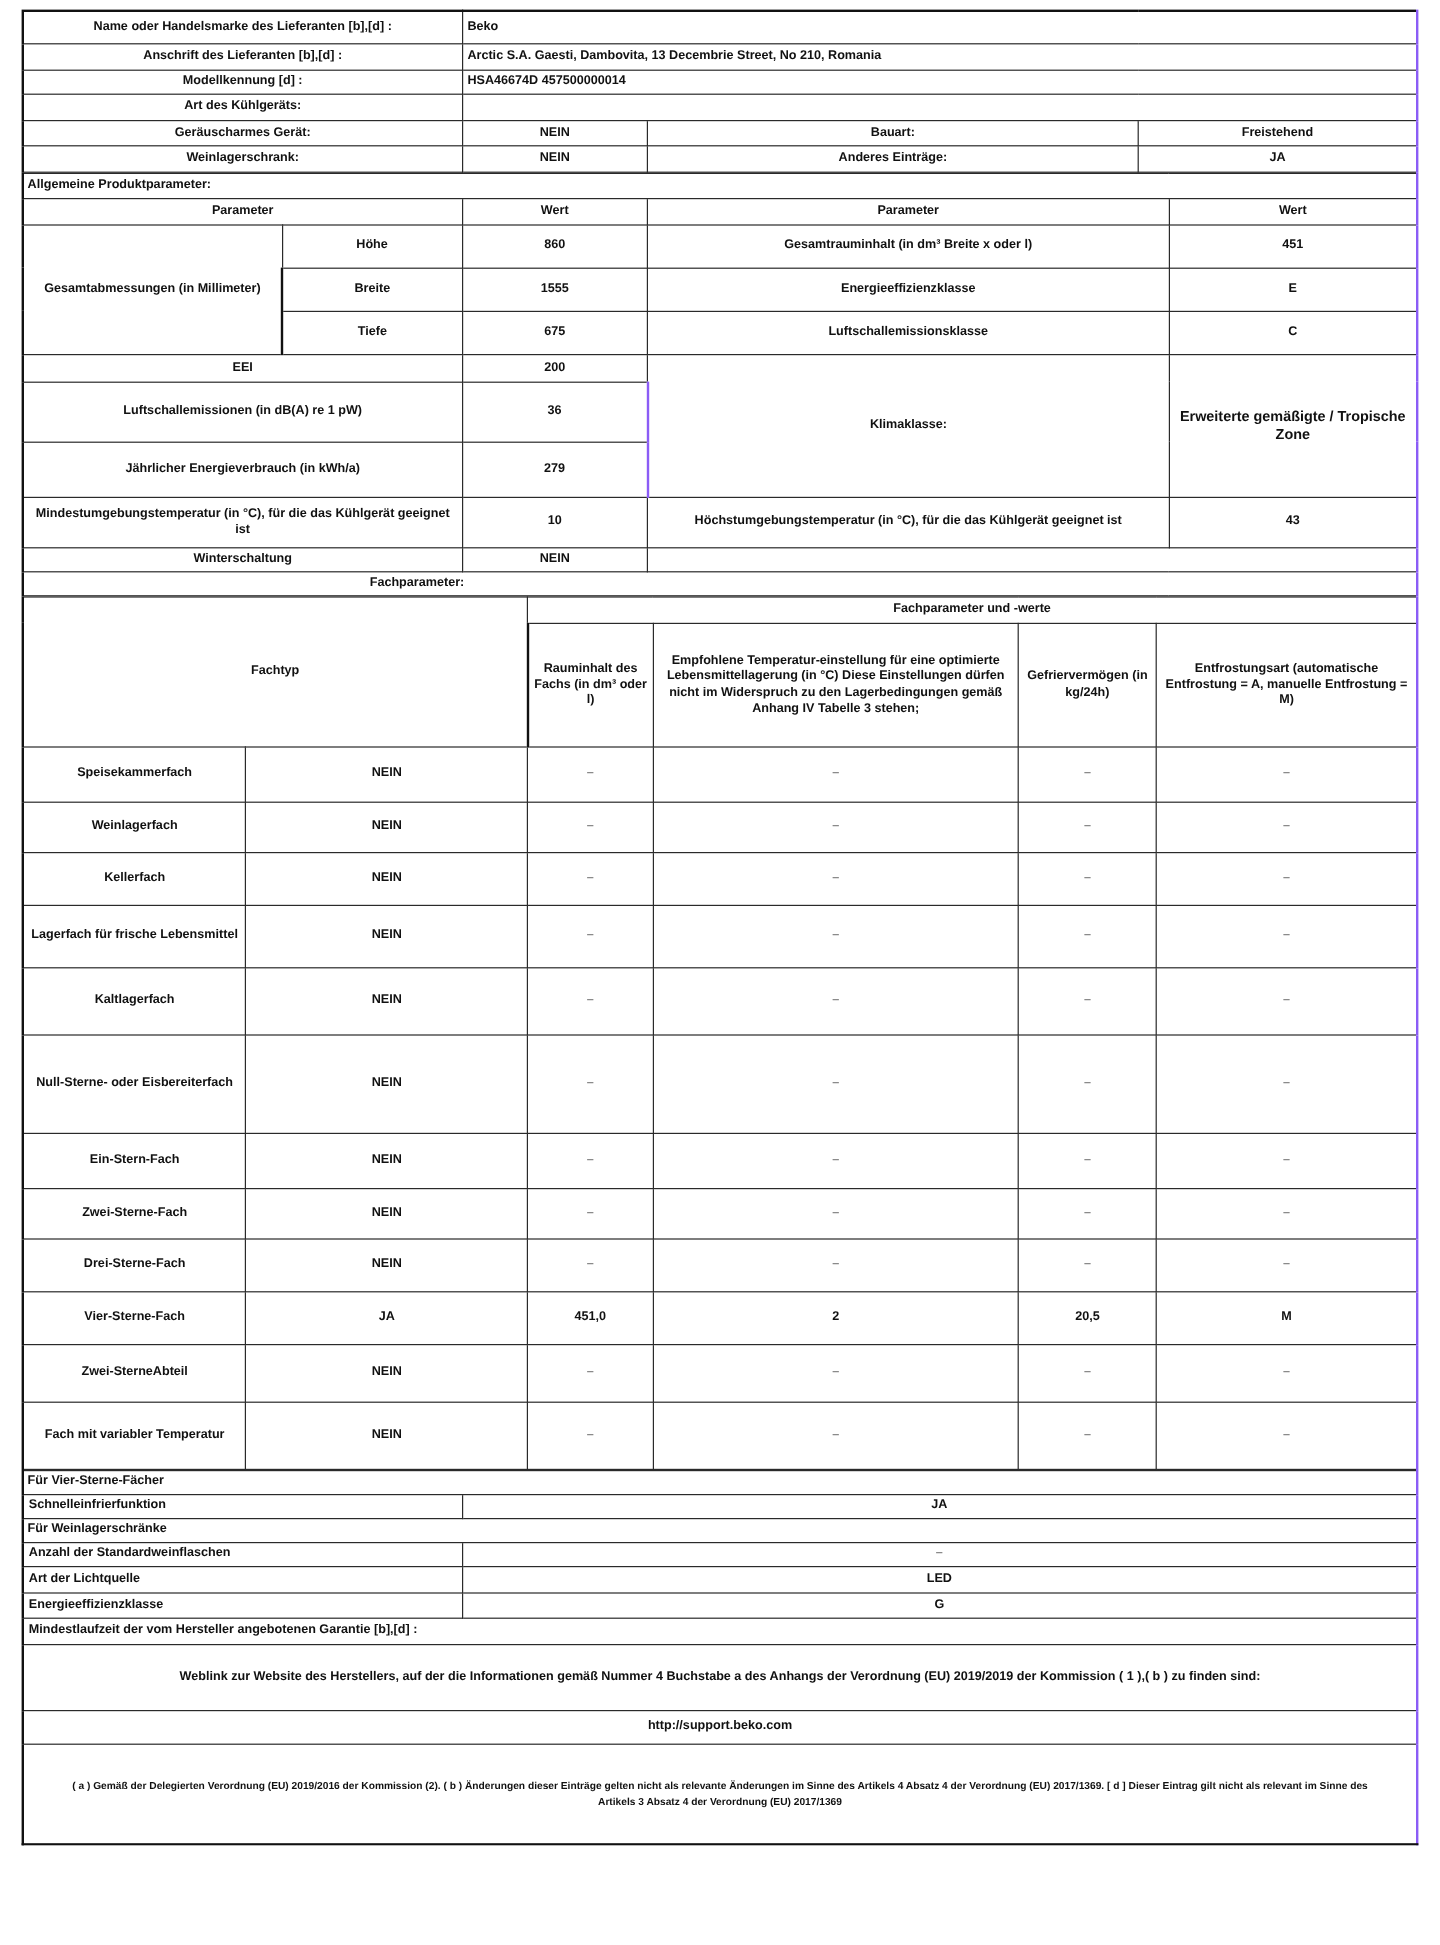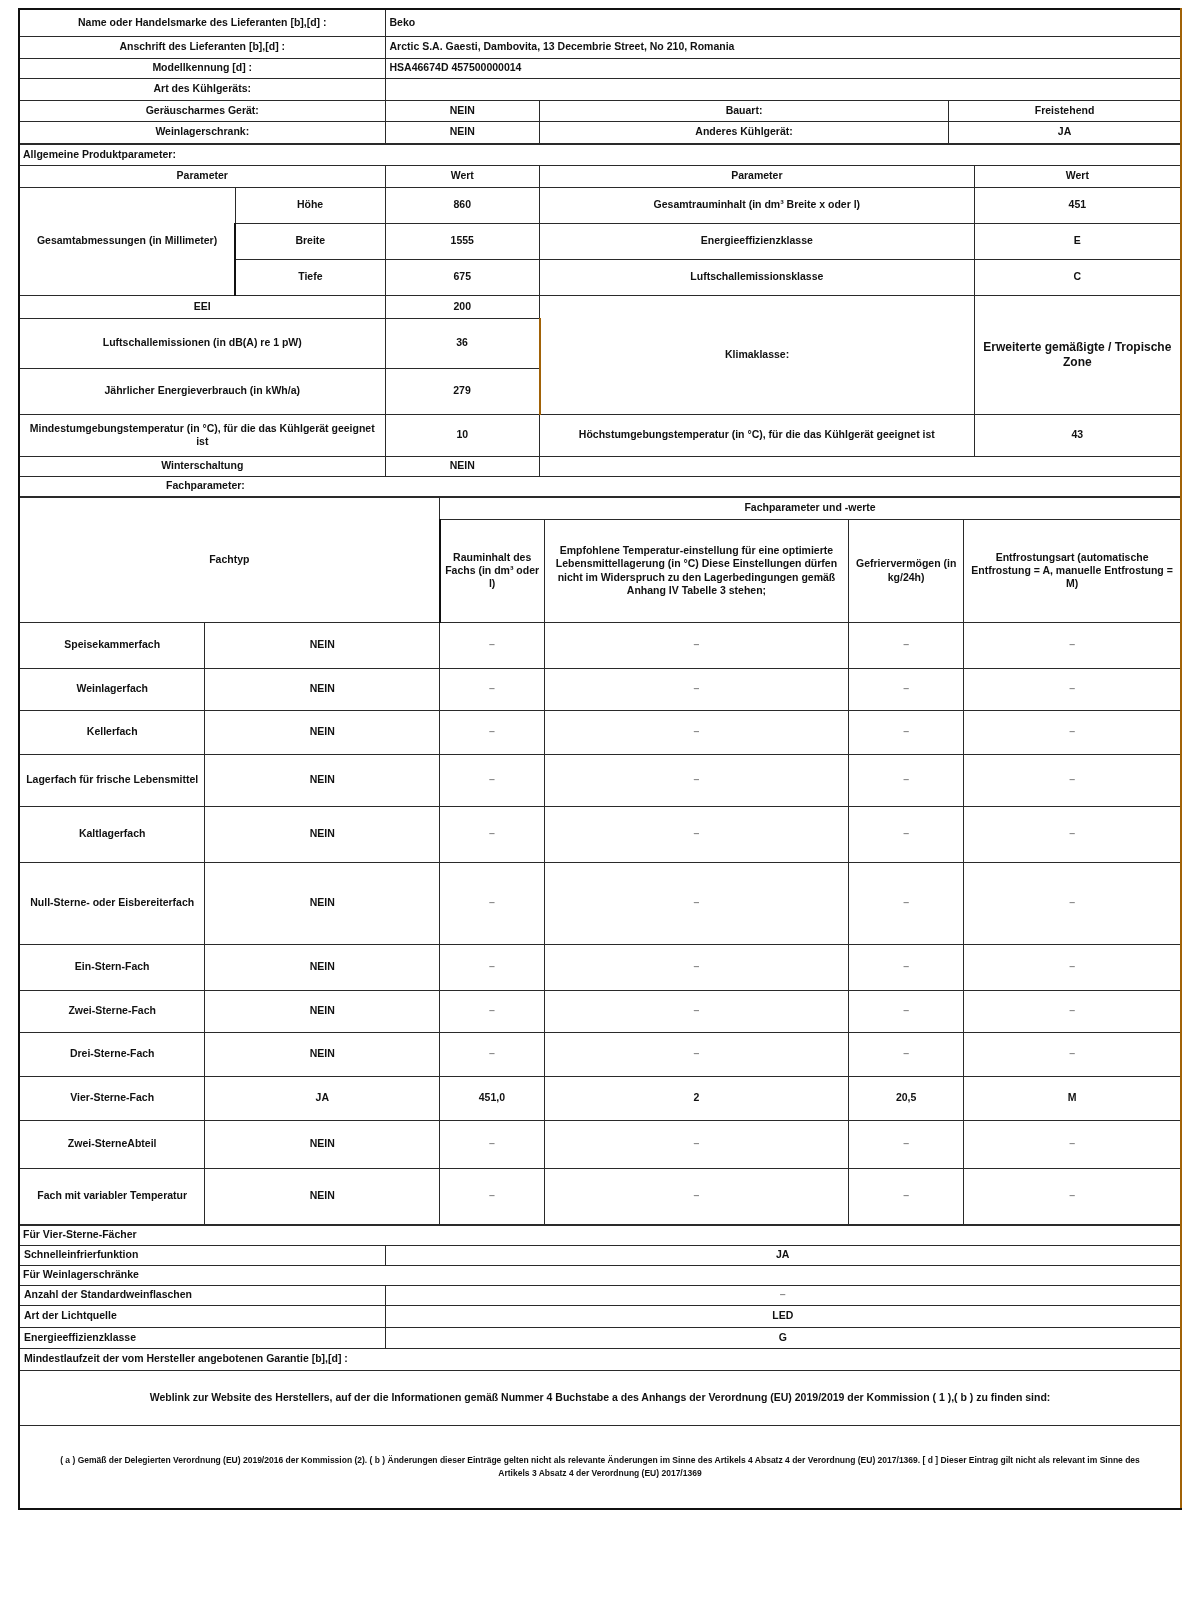--- a/index.html
+++ b/index.html
@@ -4,26 +4,26 @@
 <style>
   html,body{margin:0;padding:0;background:#fff;}
   body{width:1200px;font-family:"Liberation Sans",sans-serif;color:#111;}
   .page{width:1200px;padding-top:8px;}
   .doc-title{text-align:center;font-size:15px;font-weight:bold;margin:4px 0 10px 0;letter-spacing:.2px;}
   table{border-collapse:collapse;width:1164px;margin:0 auto;table-layout:fixed;}
   td{border:1px solid #2a2a2a;font-size:10.5px;font-weight:bold;text-align:center;
      padding:2px 4px;line-height:1.25;vertical-align:middle;box-sizing:border-box;word-wrap:break-word;}
   table.t-first{border-top:2px solid #111;}
   table td:first-child{border-left:2px solid #111;}
-  table td:last-child{border-right:2px solid #a16207;}
+  table td:last-child{border-right:2px solid #8b5cf6;}
   table.t-last tr:last-child td{border-bottom:2px solid #111;}
   .left{text-align:left;}
   .sec-title{text-align:left;padding-left:3px;}
   .indent-center{text-align:left;}
-  .indent-center span{display:inline-block;width:31.5%;text-align:center;}
+  .indent-center span{display:inline-block;width:31.5%;text-align:right;}
   .dash{color:#8a8a8a;font-weight:bold;}
   .small{font-size:8.5px;font-weight:bold;line-height:1.5;padding:6px 30px;}
   .weblink{padding:8px 60px;line-height:1.6;}
   .climate{font-size:12px;}
 </style>
 </head>
 <body>
 
 <div class="page">
 
@@ -54,21 +54,21 @@
     </tr>
     <tr style="height:21px">
       <td>Geräuscharmes Gerät:</td>
       <td>NEIN</td>
       <td>Bauart:</td>
       <td>Freistehend</td>
     </tr>
     <tr style="height:22px">
       <td>Weinlagerschrank:</td>
       <td>NEIN</td>
-      <td>Anderes Kühlgerät:</td>
+      <td>Anderes Einträge:</td>
       <td>JA</td>
     </tr>
   </tbody>
     </table>
 
   <table>
     <colgroup>
         <col style="width:18.6%">
         <col style="width:12.9%">
         <col style="width:13.3%">
@@ -282,19 +282,22 @@
     <tr style="height:21px">
       <td class="left">Energieeffizienzklasse</td>
       <td>G</td>
     </tr>
     <tr style="height:22px">
       <td class="left" colspan="2">Mindestlaufzeit der vom Hersteller angebotenen Garantie [b],[d] :</td>
     </tr>
     <tr style="height:55px">
       <td class="weblink" colspan="2">Weblink zur Website des Herstellers, auf der die Informationen gemäß Nummer 4 Buchstabe a des Anhangs der Verordnung (EU) 2019/2019 der Kommission ( 1 ),( b ) zu finden sind:</td>
     </tr>
+    <tr style="height:28px">
+      <td colspan="2">http://support.beko.com</td>
+    </tr>
     <tr style="height:84px">
       <td class="small" colspan="2">( a ) Gemäß der Delegierten Verordnung (EU) 2019/2016 der Kommission (2). ( b ) Änderungen dieser Einträge gelten nicht als relevante Änderungen im Sinne des Artikels 4 Absatz 4 der Verordnung (EU) 2017/1369. [ d ] Dieser Eintrag gilt nicht als relevant im Sinne des Artikels 3 Absatz 4 der Verordnung (EU) 2017/1369</td>
     </tr>
   </tbody>
     </table>
 
 </div>
 
 </body></html>

